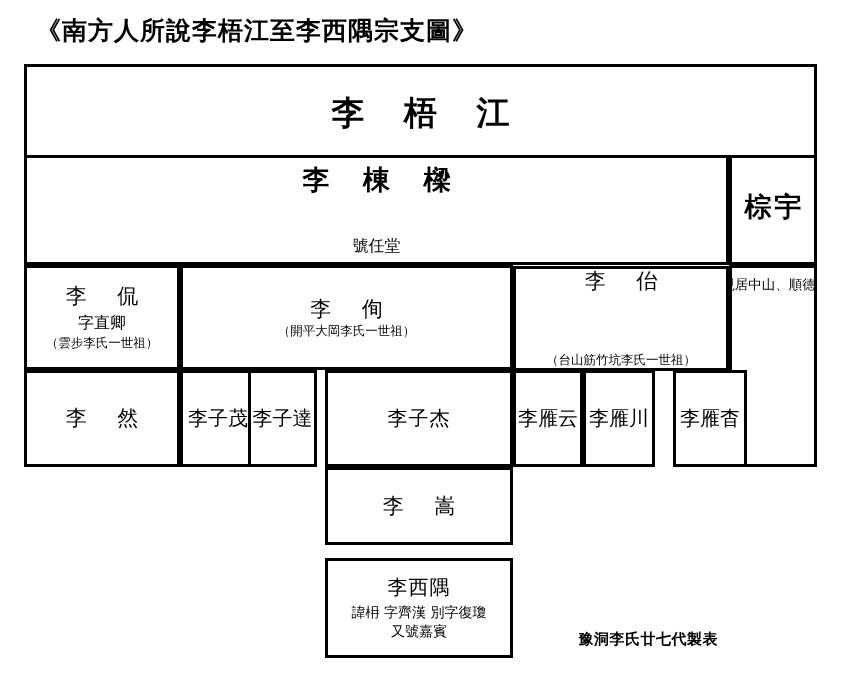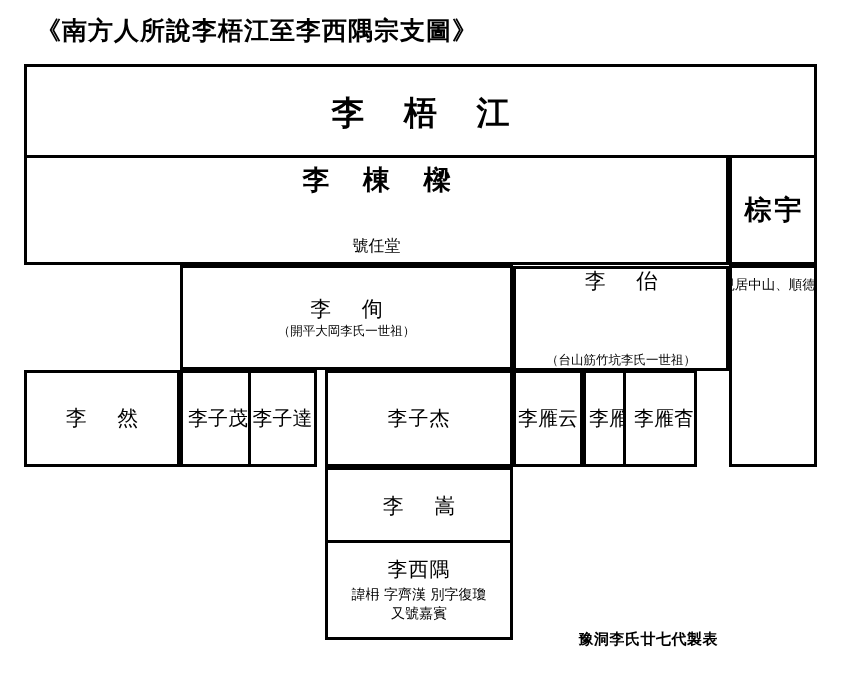--- a/index.html
+++ b/index.html
@@ -57,21 +57,21 @@
     white-space: nowrap;
     line-height: 1.25;
   }
 
   
   .n-xl  { font-size: 33px; font-weight: bold; letter-spacing: 14px; text-indent: 14px; }
   .n-lg  { font-size: 27px; font-weight: bold; letter-spacing: 12px; text-indent: 12px; }
   .n-md  { font-size: 21px; letter-spacing: 12px; text-indent: 12px; }
   .n-sm  { font-size: 20px; letter-spacing: 1px; }
   .n-tight { font-size: 20px; letter-spacing: 0px; }
-  .n-box { font-size: 27px; font-weight: bold; letter-spacing: 3px; text-indent: 3px; }
+  .n-box { font-size: 27px; font-weight: bold; letter-spacing: 3px; text-indent: 3px; font-family: Liberation Mono, monospace; }
 
   
   .s-16 { font-size: 16px; }
   .s-13 { font-size: 12.5px; }
   .s-14 { font-size: 14px; }
   .s-note { font-size: 13.5px; line-height: 1.55; white-space: normal; }
 
   .gap-1 { margin-top: 5px; }
   .gap-2 { margin-top: 2px; }
 
@@ -107,20 +107,25 @@
   </div>
 
   <div class="cell" style="left:729px; top:155px; width:88px; height:110px;">
     <span class="nm n-box">棕宇</span>
   </div>
 
   <div class="cell note-cell" style="left:729px; top:265px; width:88px; height:202px;">
     <span class="sub s-note">（復人失載, 現居中山、順德、斗門 为多）</span>
   </div>
 
+  <div class="cell" style="left:24px; top:265px; width:156px; height:105px;">
+    <span class="nm n-md">李 侃</span>
+    <span class="sub s-16 gap-1">字直卿</span>
+    <span class="sub s-13 gap-2">（雲步李氏一世祖）</span>
+  </div>
 
   <div class="cell" style="left:180px; top:265px; width:333px; height:105px;text-align:center;">
     <span class="nm n-md">李 侚</span>
     <span class="sub s-13 gap-2">（開平大岡李氏一世祖）</span>
   </div>
 
   <div class="cell" style="left:513px; top:266px; width:216px; height:105px;justify-content:space-between;">
     <span class="nm n-md">李 佁</span>
     <span class="sub s-13 gap-2">（台山筋竹坑李氏一世祖）</span>
   </div>
@@ -142,29 +147,29 @@
   </div>
 
   <div class="cell" style="left:513px; top:370px; width:70px; height:97px;">
     <span class="nm n-tight">李雁云</span>
   </div>
 
   <div class="cell" style="left:583px; top:370px; width:72px; height:97px;">
     <span class="nm n-tight">李雁川</span>
   </div>
 
-  <div class="cell" style="left:623px; top:370px; width:74px; height:97px;align-items:flex-end;">
+  <div class="cell" style="left:673px; top:370px; width:74px; height:97px;">
     <span class="nm n-tight">李雁杳</span>
   </div>
 
   <div class="cell" style="left:325px; top:467px; width:188px; height:78px;">
     <span class="nm n-md">李 嵩</span>
   </div>
 
-  <div class="cell" style="left:325px; top:540px; width:188px; height:100px;">
+  <div class="cell" style="left:325px; top:558px; width:188px; height:100px;">
     <span class="nm n-sm">李西隅</span>
     <span class="sub s-14 gap-1">諱枏 字齊漢 別字復瓊</span>
     <span class="sub s-14 gap-2">又號嘉賓</span>
   </div>
 
   <div class="signature">豫洞李氏廿七代製表</div>
 
 </div>
 
 </body></html>

